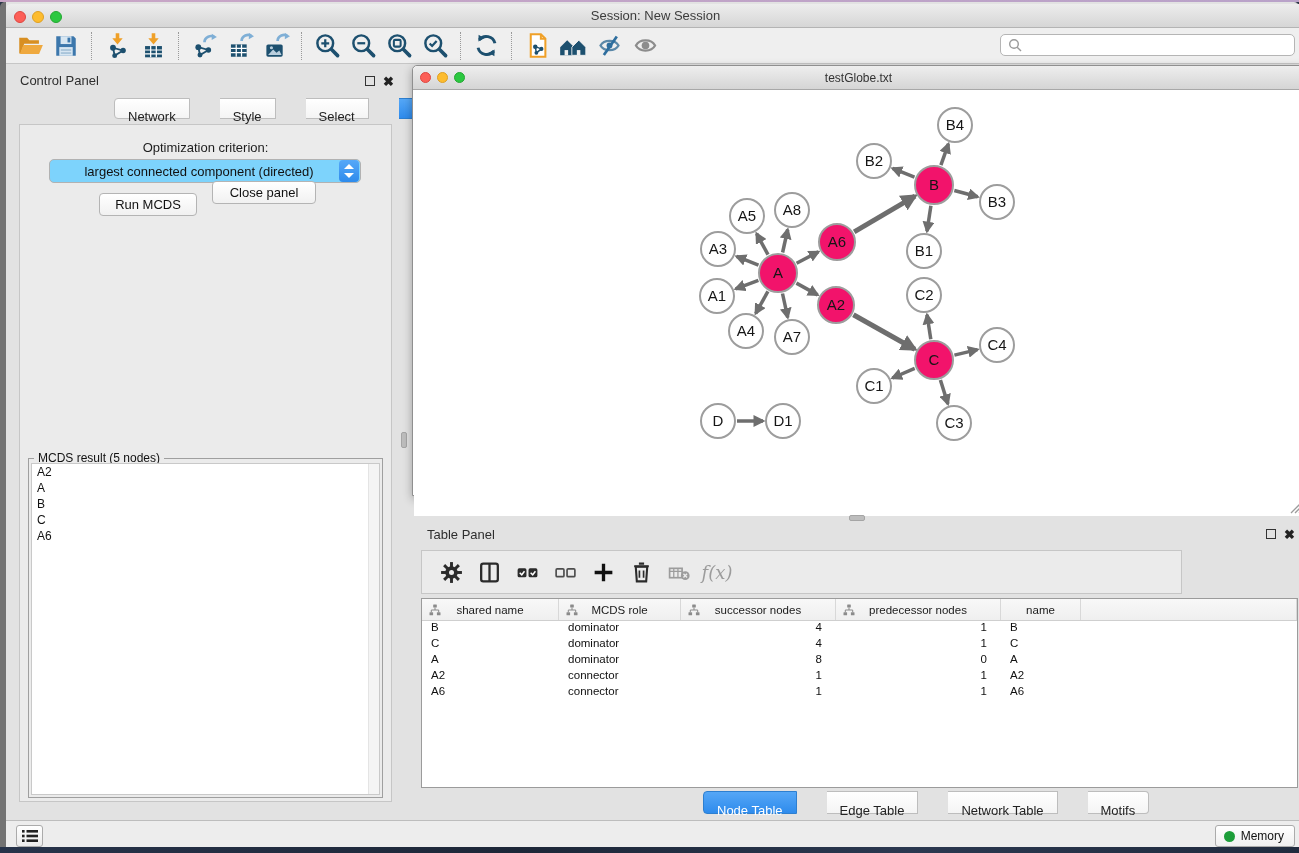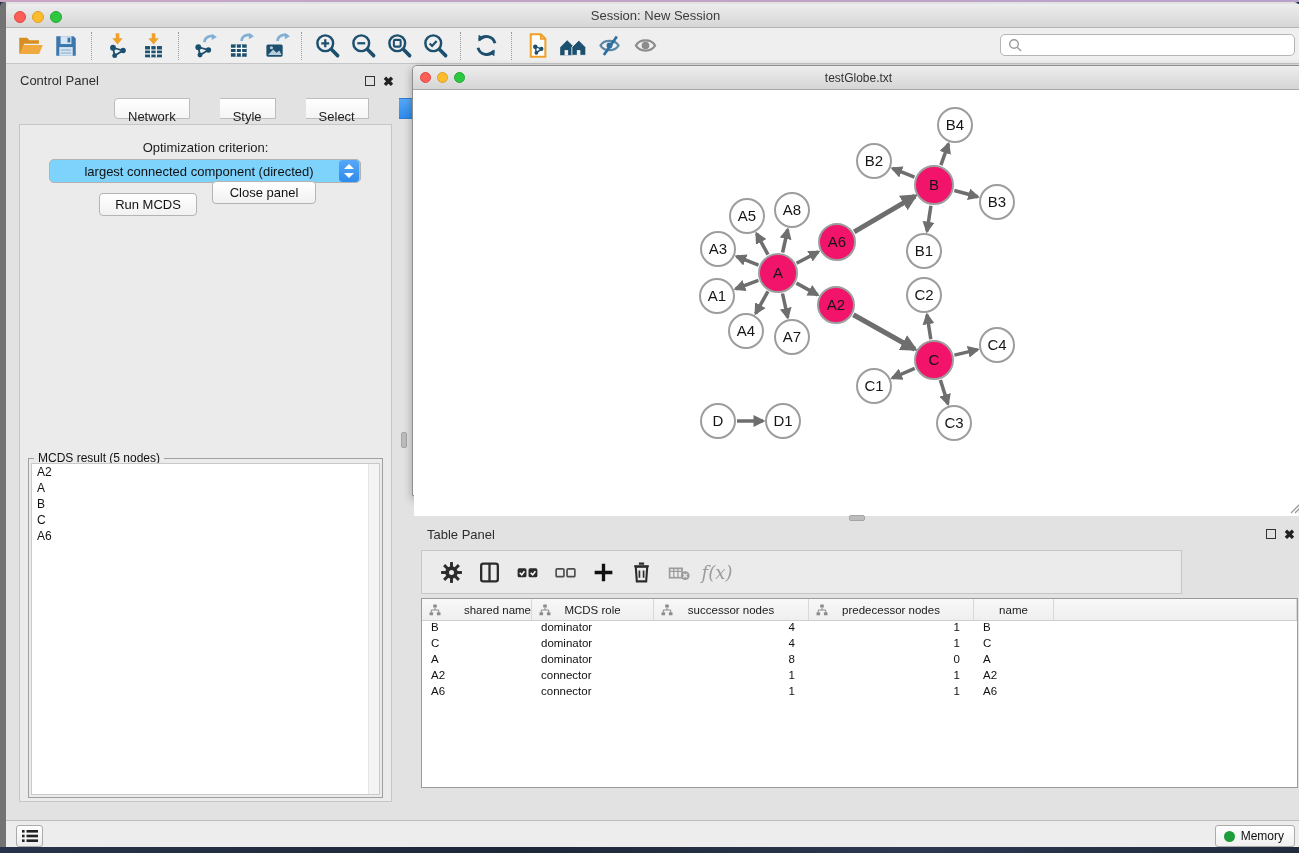--- a/index.html
+++ b/index.html
@@ -110,21 +110,21 @@
 
   .tp-table { position:absolute; left:415px; top:596px; width:877px; height:190px;
     background:#fff; border:1px solid #9b9b9b; overflow:hidden; }
   .tp-header { display:flex; height:22px; background:linear-gradient(#f8f8f8,#efefef);
     border-bottom:1px solid #cfcfcf; }
   .tp-hcell { position:relative; border-right:1px solid #d8d8d8; font-size:11.5px; color:#1a1a1a;
     display:flex; align-items:center; justify-content:center; }
   .tp-hcell .tree-wrap { position:absolute; left:7px; top:5px; }
   .tp-row { display:flex; height:16px; font-size:11.5px; color:#111; }
   .tp-cell { overflow:hidden; white-space:nowrap; }
-  .c0{width:110px;justify-content:flex-end;} .c1{width:122px;} .c2{width:155px;align-items:center;} .c3{width:165px;} .c4{width:80px;} .c5{flex:1;}
+  .c0{width:137px;} .c1{width:122px;} .c2{width:155px;align-items:center;} .c3{width:165px;} .c4{width:80px;} .c5{flex:1;}
   .cell-left { padding-left:9px; }
   .cell-right { text-align:right; padding-right:14px; }
 
   .tp-tabs { left:667px; top:789px; }
   .tp-tabs .seg-tab { font-size:13px; height:23px; line-height:22px; }
 
   
   .statusbar { position:absolute; left:0; top:818px; width:1299px; height:29px;
     background:#ededed; border-top:1px solid #bdbdbd; }
   .sb-list-btn { position:absolute; left:10px; top:4px; width:27px; height:22px;
@@ -582,20 +582,26 @@
           <div class="tp-row">
             <div class="tp-cell c0 cell-left">A6</div>
             <div class="tp-cell c1 cell-left">connector</div>
             <div class="tp-cell c2 cell-right">1</div>
             <div class="tp-cell c3 cell-right">1</div>
             <div class="tp-cell c4 cell-left">A6</div>
           </div>
         </div>
     </div>
 
+    <div class="seg-tabs tp-tabs">
+        <span class="seg-tab selected">Node Table</span>
+        <span class="seg-tab">Edge Table</span>
+        <span class="seg-tab">Network Table</span>
+        <span class="seg-tab">Motifs</span>
+      </div>
 
     <div class="statusbar">
       <button class="sb-list-btn">
         <svg width="18" height="16" viewBox="0 0 18 16">
             <g fill="#222">
               <rect x="1" y="2" width="2.6" height="2.6"></rect>
               <rect x="5.5" y="2" width="11.5" height="2.6"></rect>
               <rect x="1" y="6.7" width="2.6" height="2.6"></rect>
               <rect x="5.5" y="6.7" width="11.5" height="2.6"></rect>
               <rect x="1" y="11.4" width="2.6" height="2.6"></rect>

